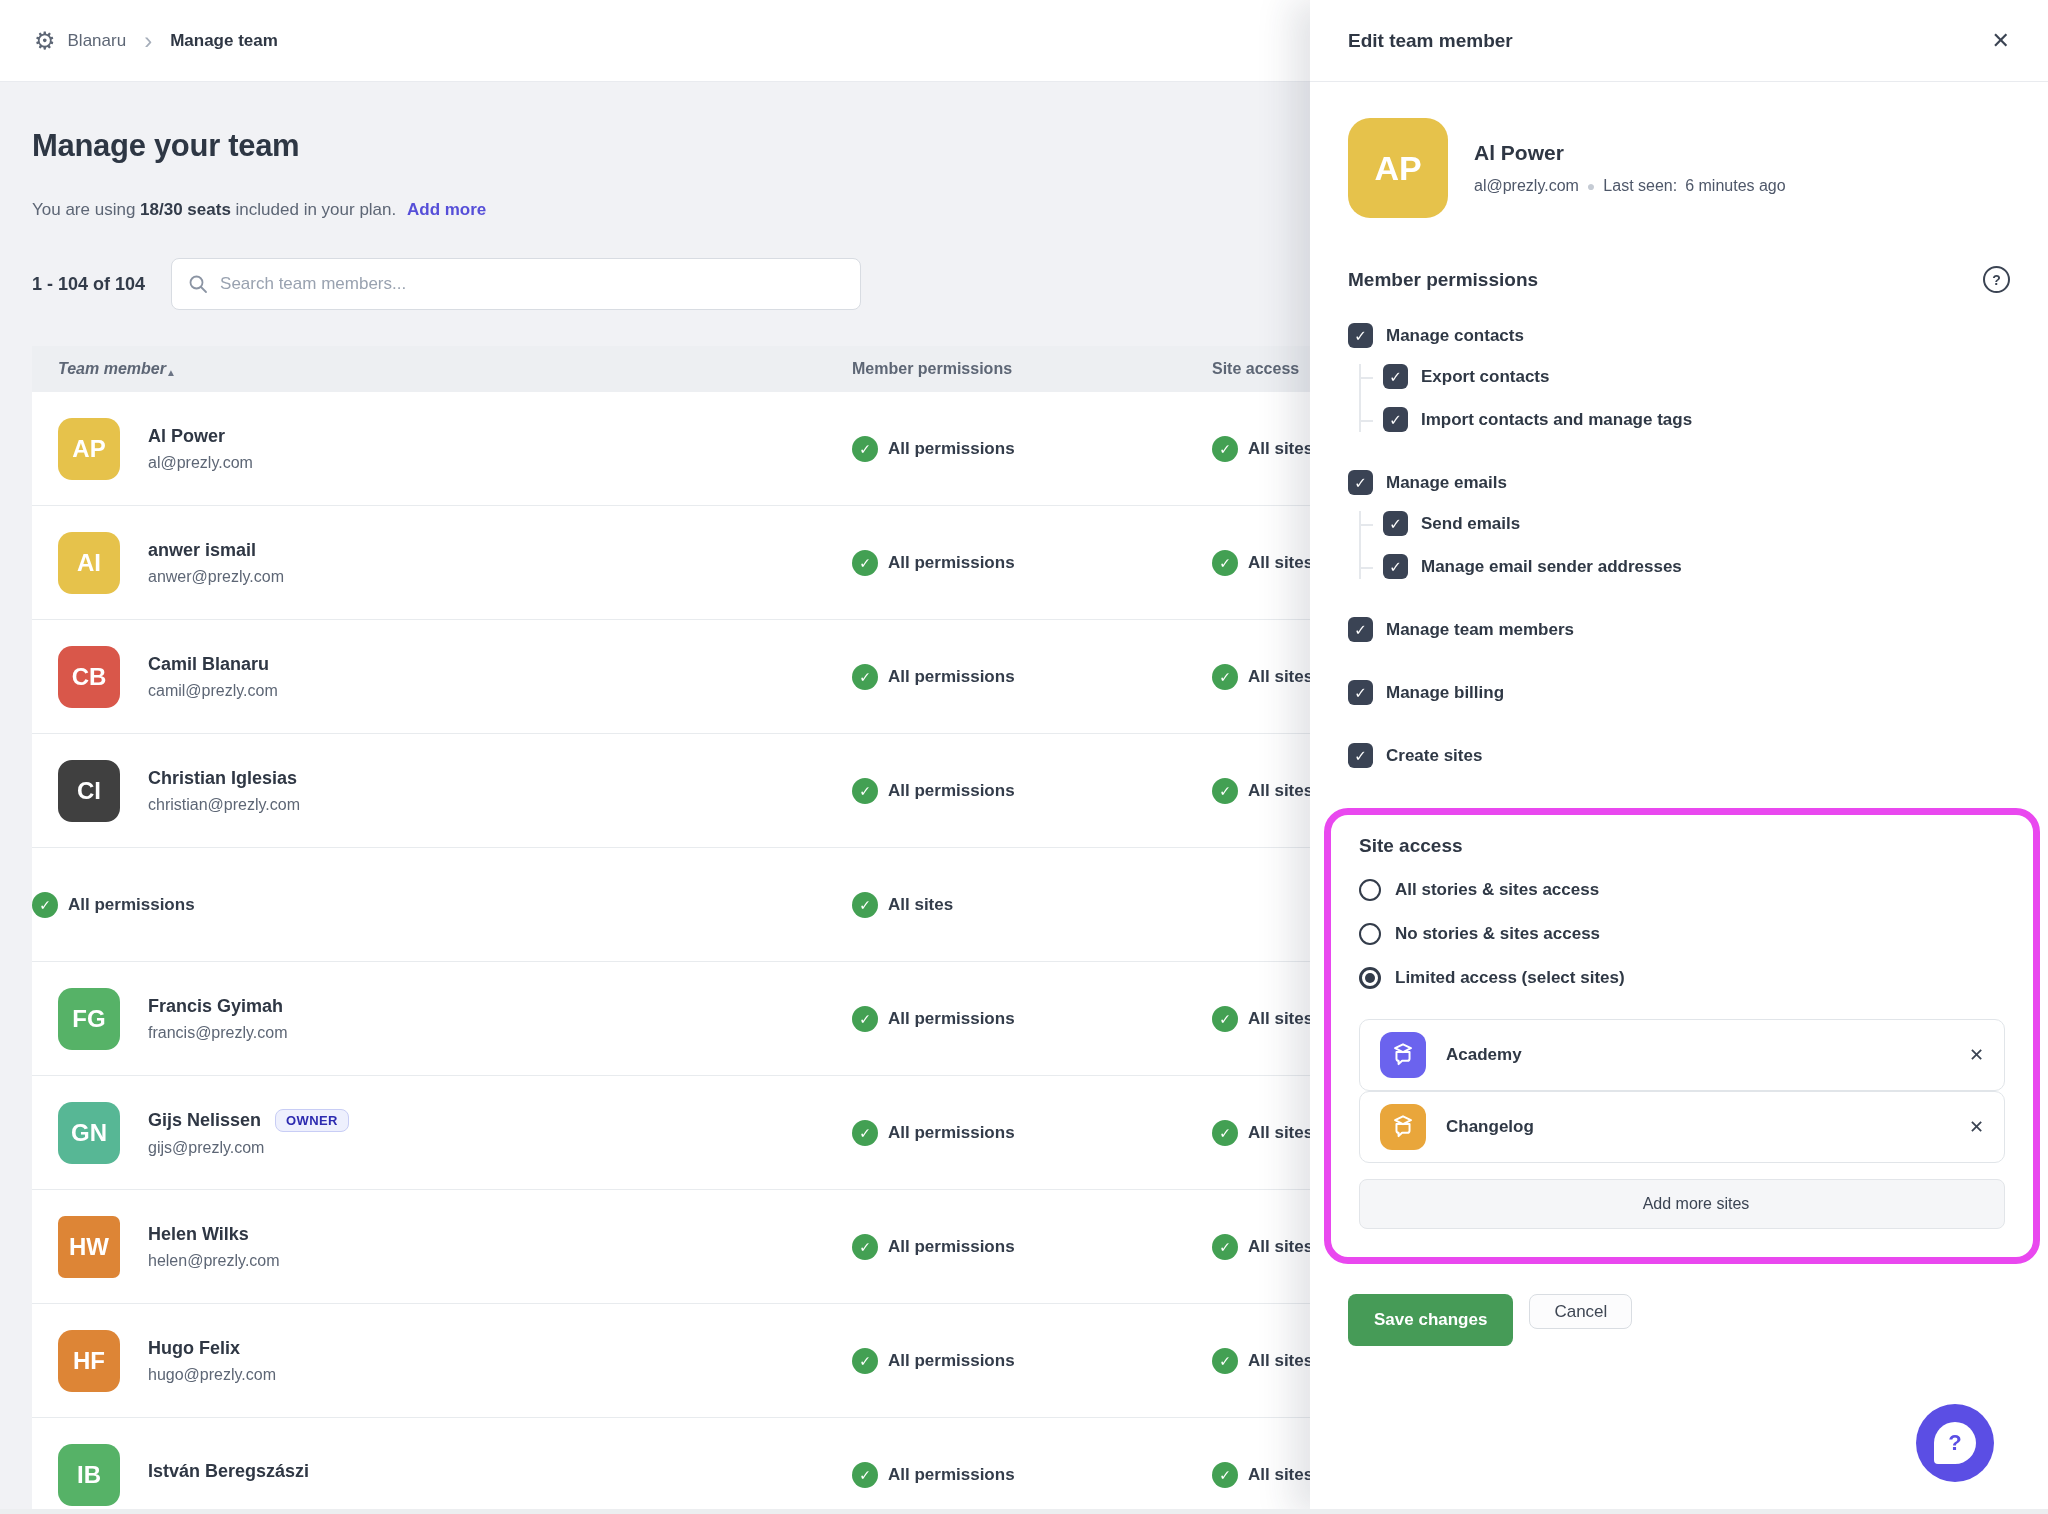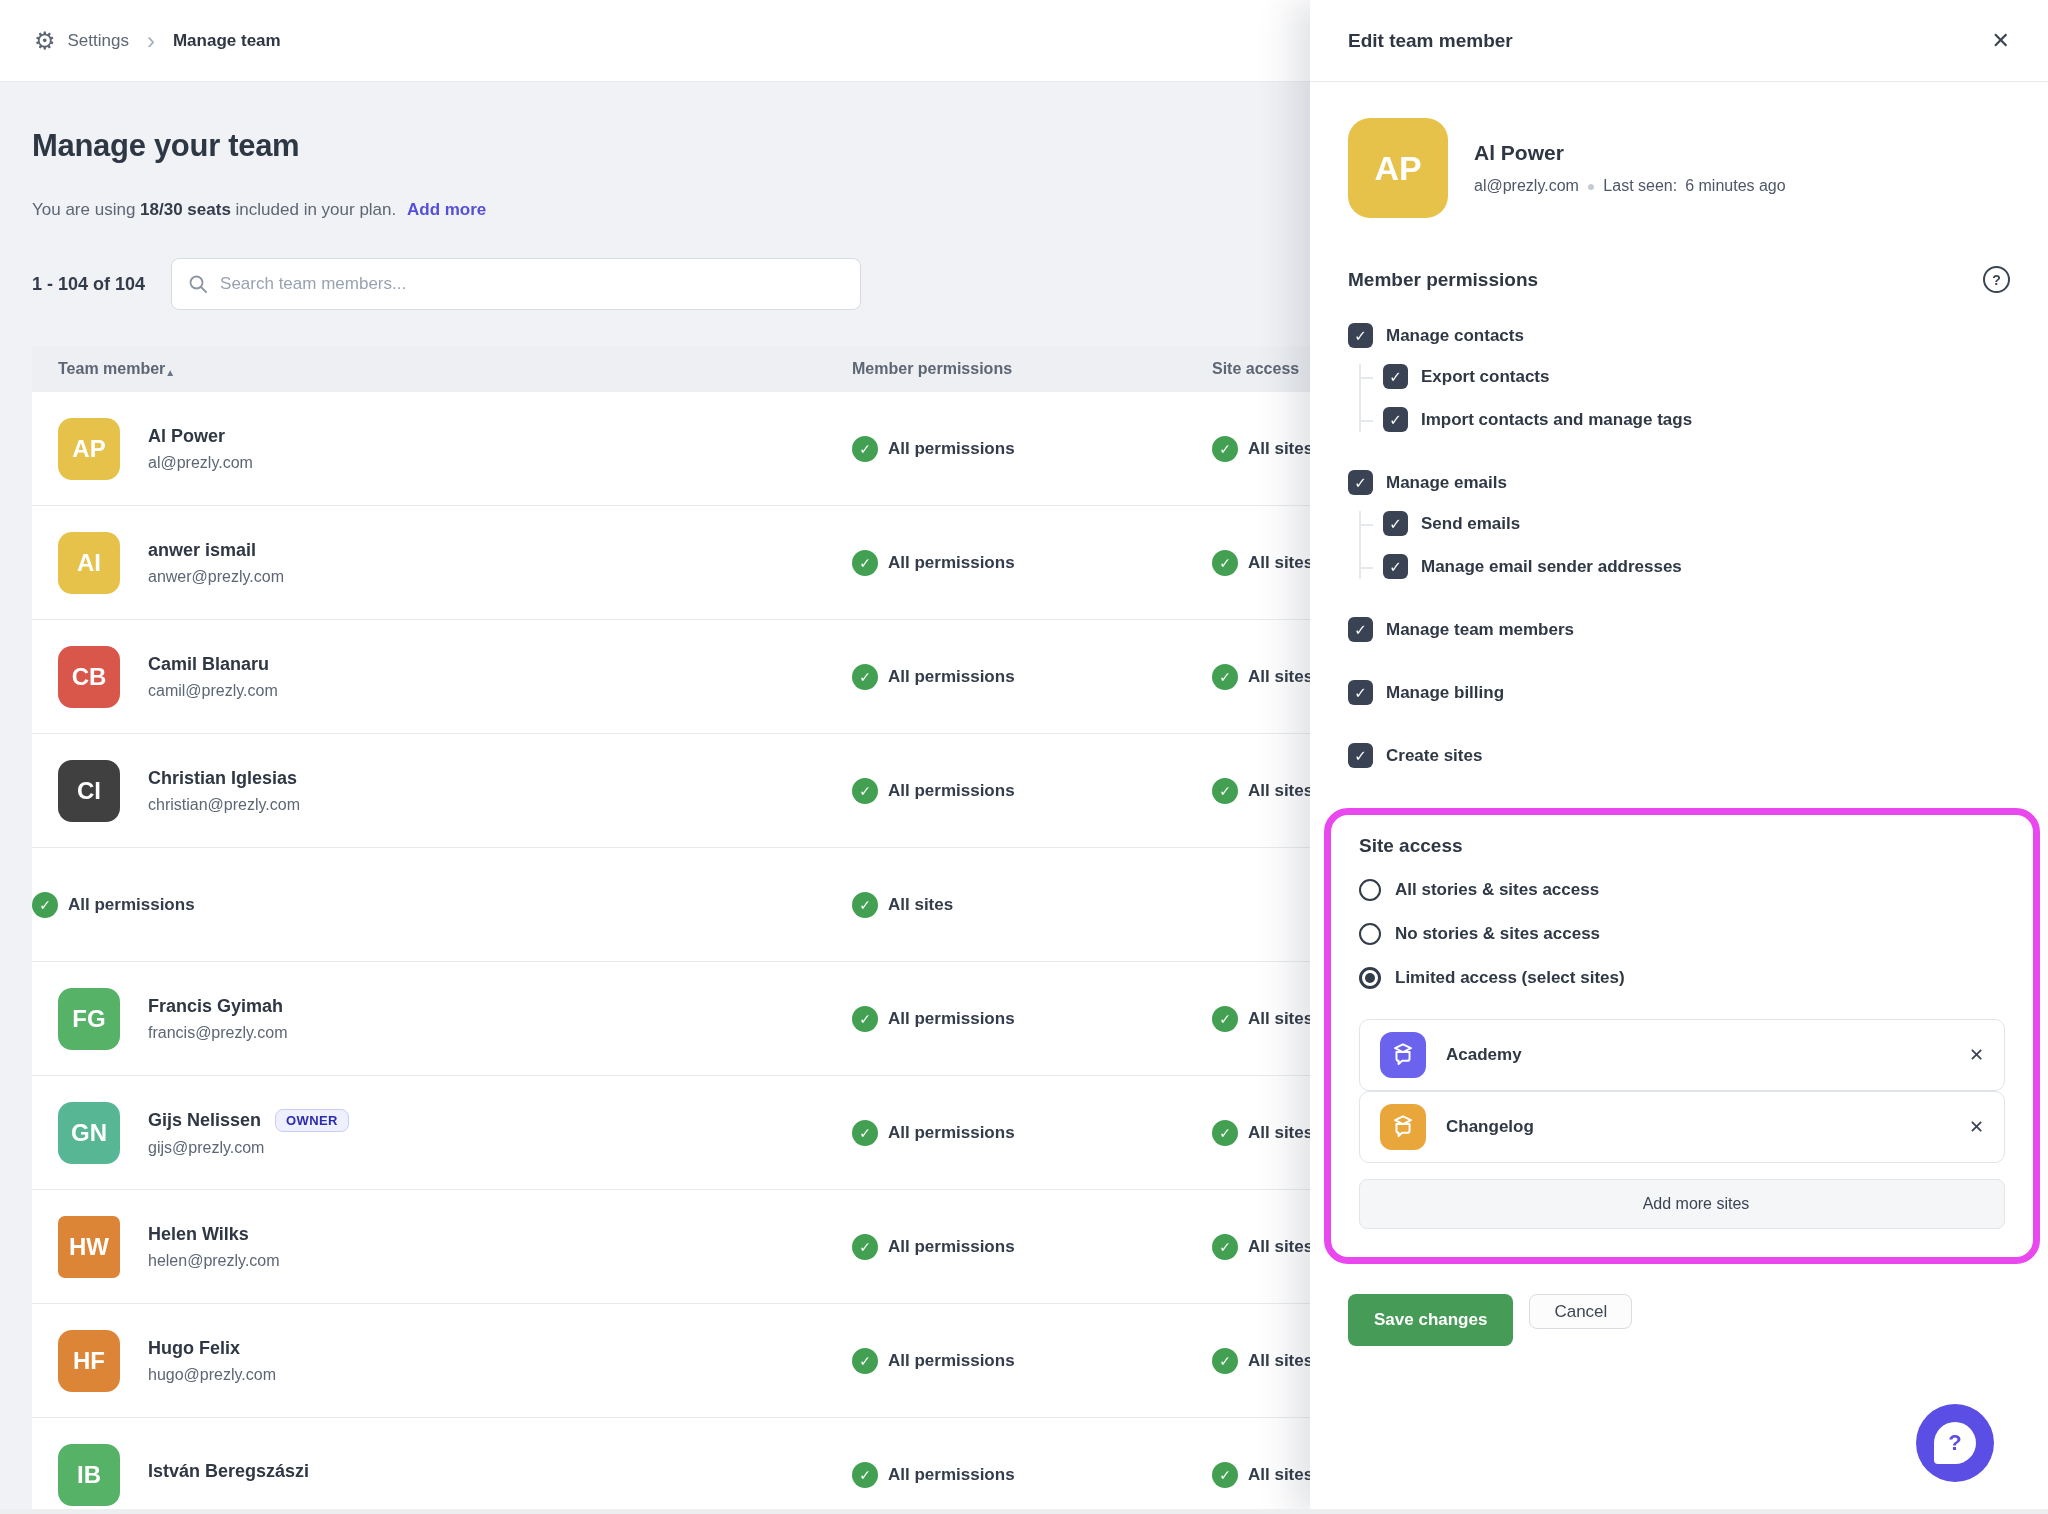--- a/index.html
+++ b/index.html
@@ -28,21 +28,21 @@
   .searchbox { width:690px; height:52px; background:#fff; border:1px solid #d8dce2; border-radius:8px;
     display:flex; align-items:center; padding:0 16px; gap:12px; }
   .searchbox input { border:none; outline:none; flex:1; font-size:17px; color:#333c4a;
     font-family:"Liberation Sans",sans-serif; background:transparent; }
   .searchbox input::placeholder { color:#99a2b0; }
 
   
   .table { margin-top:36px; margin-right:0; }
   .thead, .row { display:grid; grid-template-columns:820px 360px 1fr; align-items:center; }
   .thead { height:46px; background:#edeff2; color:#5d6675; font-size:16px; font-weight:600; }
-  .th-member { padding-left:26px; display:flex; align-items:flex-end; gap:0; }
+  .th-member { padding-left:26px; display:flex; align-items:flex-end; gap:0;font-style:italic; }
   .sort-arrow { font-size:10px; color:#6b7484; }
   .row { height:114px; background:#fff; border-bottom:1px solid #e8ebee; }
   .member-cell { display:flex; align-items:center; gap:28px; padding-left:26px; }
   .avatar { width:62px; height:62px; border-radius:14px; color:#fff; font-size:24px; font-weight:600;
     display:flex; align-items:center; justify-content:center; flex:0 0 62px; }
   .m-name { font-size:18px; font-weight:700; color:#2f3744; display:flex; align-items:center; gap:14px; }
   .m-email { font-size:16px; color:#5d6675; margin-top:7px; }
   .owner-badge { font-size:13px; font-weight:700; color:#2d2bb0; background:#eef0fd;
     border:1px solid #c8cdf5; border-radius:8px; padding:3px 10px; letter-spacing:0.4px; }
   .val-cell { display:flex; align-items:center; gap:10px; font-size:17px; font-weight:700; color:#333c4a; }
@@ -103,21 +103,21 @@
     background:#5b4ee4; z-index:7; display:flex; align-items:center; justify-content:center; cursor:pointer; }
   .bubble { width:42px; height:42px; background:#fff; border-radius:21px 21px 21px 4px;
     display:flex; align-items:center; justify-content:center; font-size:22px; font-weight:700; color:#5b4ee4; }
   .bottom-strip { position:absolute; bottom:0; left:0; right:0; height:5px; background:#eceef0; z-index:8; }
 </style>
 </head>
 <body>
 
 <div class="topbar">
   <span class="gear">⚙</span>
-  <span class="bc-settings">Settings</span>
+  <span class="bc-settings">Blanaru</span>
   <span class="bc-chev">›</span>
   <span class="bc-current">Manage team</span>
 </div>
 
 <div class="main">
   <h1>Manage your team</h1>
 
   <div class="seats">
     <span>You are using</span>
     <span class="strong">18/30 seats</span>

